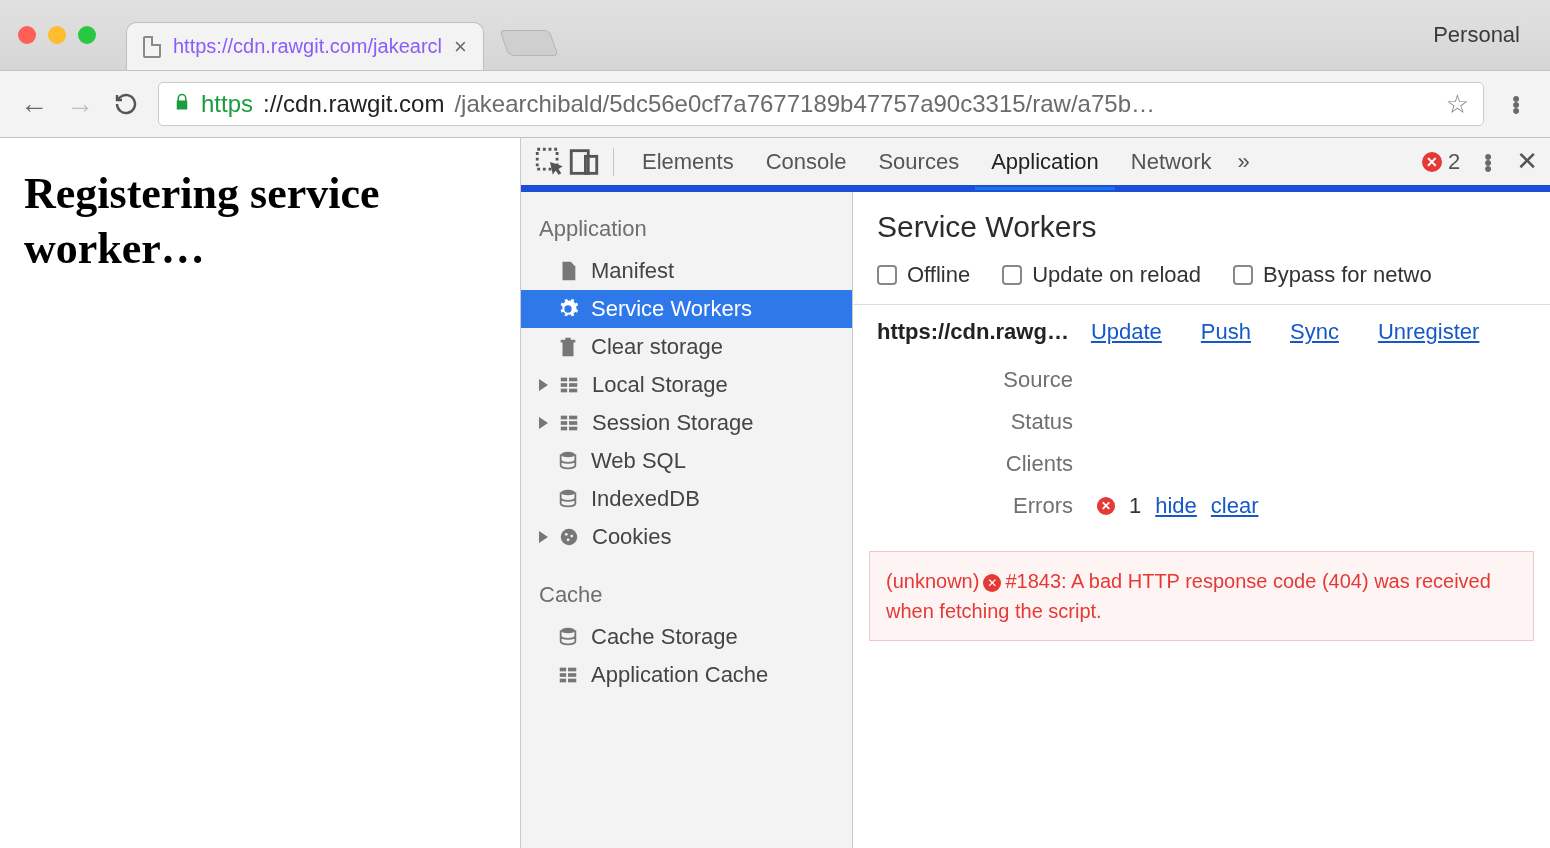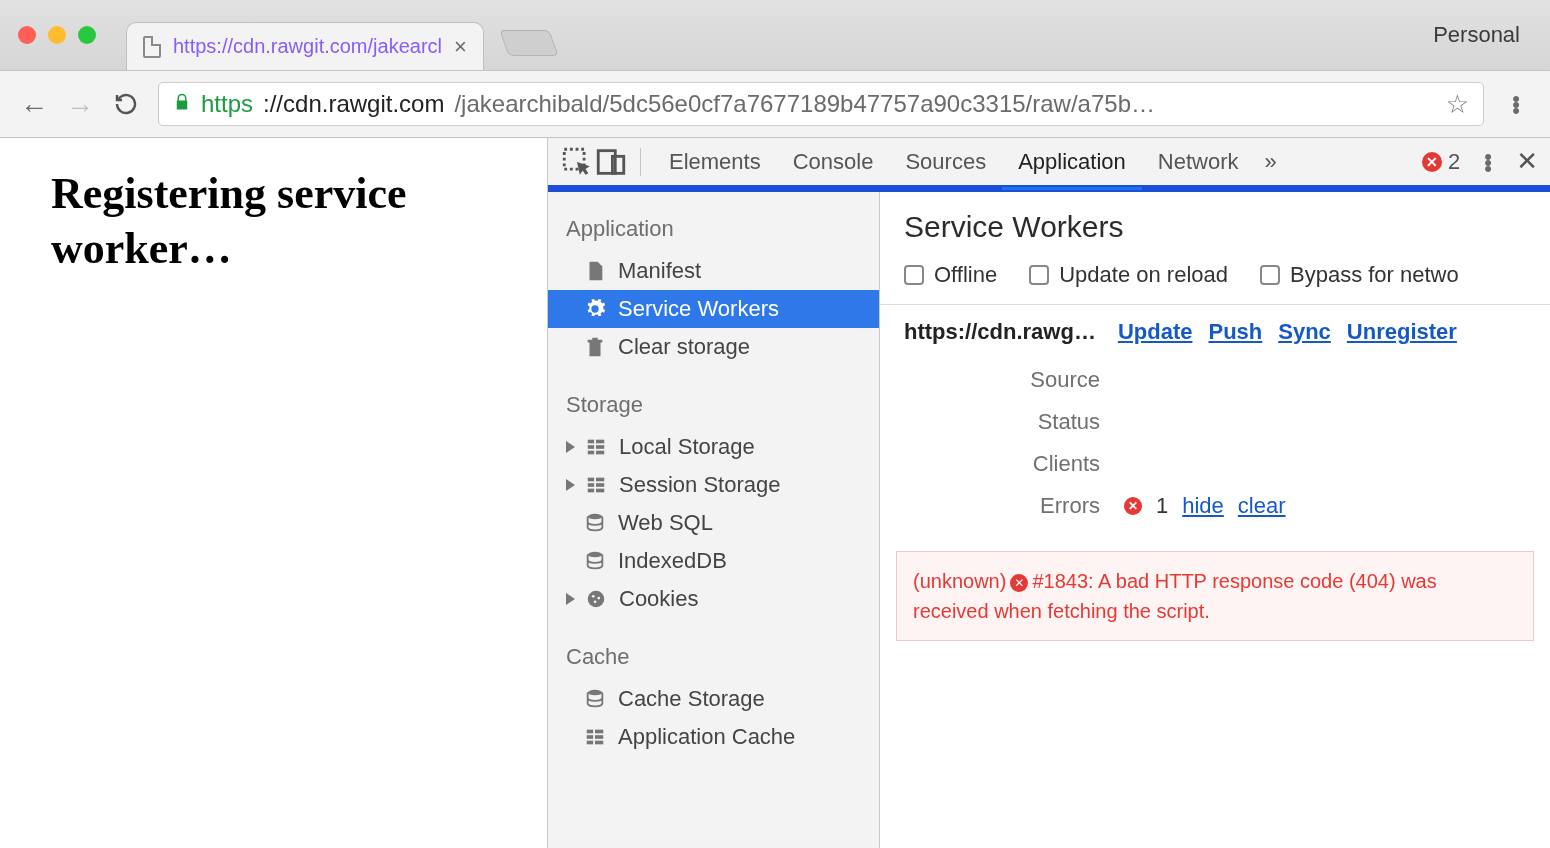--- a/index.html
+++ b/index.html
@@ -26,21 +26,21 @@
 .omnibox { flex:1; background:#fff; border:1px solid #ccc; border-radius:5px; height:44px; display:flex; align-items:center; padding:0 14px; font-size:24px; color:#6b6b6b; gap:10px; overflow:hidden;}
 .lock-icon { color:#1a9c3f; }
 .url-secure { color:#1a9c3f; }
 .url-host { color:#222; }
 .star-icon { color:#7a7a7a; margin-left:auto; font-size:26px;}
 .menu-dots { width:28px; font-size:22px; color:#6a6a6a; cursor:pointer; line-height:8px; text-align:center;}
 .menu-dots span{display:block;height:6px;}
 
 
 .content { display:flex; height: calc(848px - 70px - 68px); background:#fff; }
-.page { width: 520px; padding: 28px 24px; margin-left: 27px; }
+.page { width: 520px; padding: 28px 24px; }
 .page h1 { font-family: "Times New Roman", serif; font-size:44px; font-weight:bold; line-height:1.25; }
 
 .devtools { flex:1; display:flex; flex-direction:column; border-left:1px solid #c9c9c9; }
 
 
 .dt-bar { height:54px; border-bottom:7px solid #1d4ed8; display:flex; align-items:center; padding:0 12px; gap:0; background:#f3f3f3; font-size:22px; color:#555; }
 .dt-icon { width:34px; height:34px; display:flex; align-items:center; justify-content:center; cursor:pointer; }
 .dt-sep { width:1px; height:28px; background:#c4c4c4; margin:0 12px; }
 .dt-tab { padding: 0 16px; height:54px; display:flex; align-items:center; cursor:pointer; position:relative; }
 .dt-tab.active { color:#222; }
@@ -65,21 +65,21 @@
 
 .dt-main { flex:1; background:#fff; padding:18px 0 0 0; font-size:22px; color:#333; overflow:hidden; }
 .sw-title { font-size:30px; padding: 0 24px 18px; color:#2c2c2c; }
 .sw-checks { display:flex; gap:32px; padding: 0 24px 16px; align-items:center; color:#333; overflow:hidden; white-space:nowrap;}
 .chk { display:flex; align-items:center; gap:10px; cursor:pointer; }
 .chkbox { width:20px; height:20px; border:2px solid #888; border-radius:4px; }
 .sw-hr { border:none; border-top:1px solid #dedede; }
 
 .sw-row { display:flex; padding:14px 24px; align-items:flex-start; gap:22px; }
 .sw-origin { font-weight:bold; color:#222; white-space:nowrap; overflow:hidden; text-overflow:ellipsis; max-width:210px;}
-.sw-links { display:flex; gap:16px;font-weight:bold; }
+.sw-links { display:flex; gap:39px; }
 .sw-links a, .link { color:#1559c9; text-decoration:underline; cursor:pointer; }
 
 .kv { display:flex; padding:8px 24px; }
 .kv .k { width:220px; text-align:right; color:#707070; padding-right:24px; }
 .kv .v { display:flex; align-items:center; gap:14px; }
 
 .err-box { margin: 24px 16px; border:1px solid #f1c8c8; background:#fff4f4; padding:14px 16px; font-family: Menlo, Consolas, monospace; font-size:20px; color:#e53935; line-height:1.5; }
 .err-box .inline-err { width:18px;height:18px;border-radius:50%;background:#e53935;color:#fff;display:inline-flex;align-items:center;justify-content:center;font-size:12px;vertical-align:middle;margin:0 4px;}
 </style>
 </head>
@@ -201,21 +201,20 @@
         </div>
         <div class="side-item">
           <span class="ic">
               <svg viewBox="0 0 24 24">
                 <path d="M6 7h12v15H6zM4 4h16v3H4zM9 2h6v2H9z"></path>
               </svg>
             </span>
           <span>Clear storage</span>
         </div>
 
-        <div class="side-head" style="margin-top:18px">Storage</div>
         <div class="side-item">
           <span class="tri"></span>
           <span class="ic">
               <svg viewBox="0 0 24 24">
                 <rect x="3" y="4" width="7" height="4"></rect>
                 <rect x="3" y="10" width="7" height="4"></rect>
                 <rect x="3" y="16" width="7" height="4"></rect>
                 <rect x="12" y="4" width="9" height="4"></rect>
                 <rect x="12" y="10" width="9" height="4"></rect>
                 <rect x="12" y="16" width="9" height="4"></rect>

